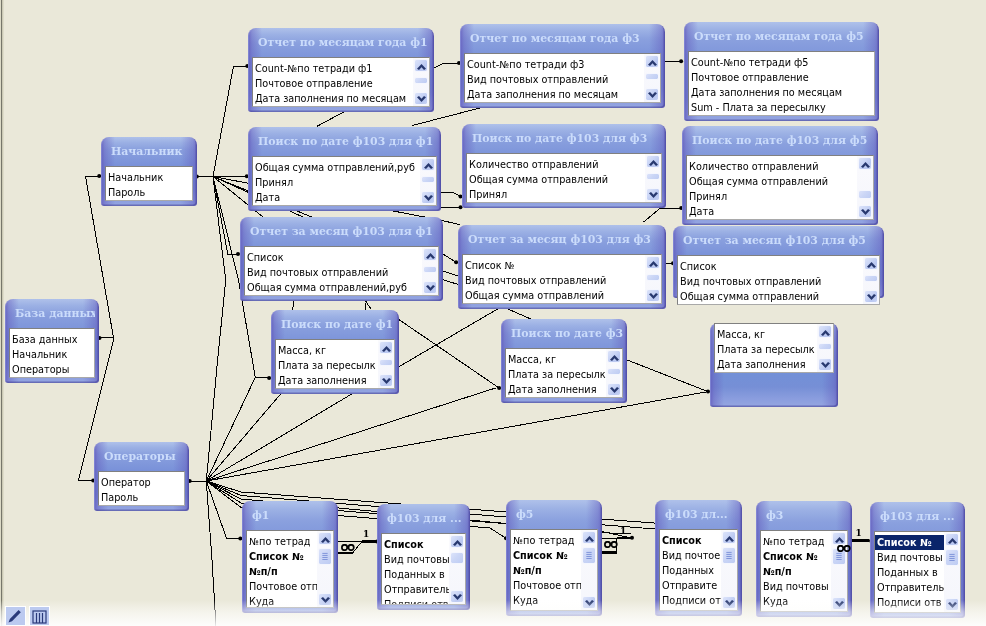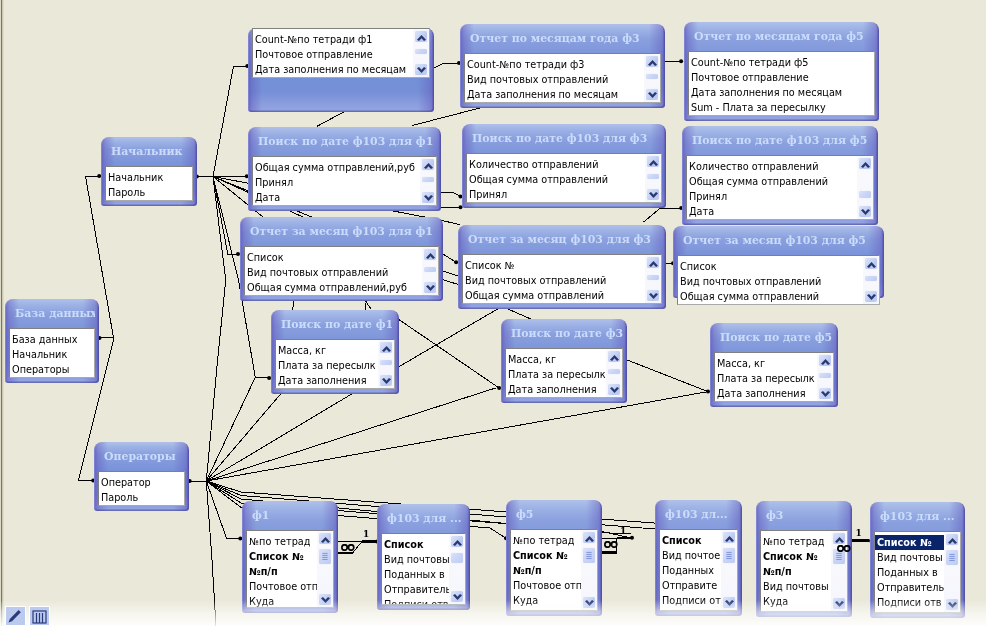--- a/index.html
+++ b/index.html
@@ -127,20 +127,21 @@
       <polyline points="616.8,552.5 616.8,538" stroke="#000" stroke-width="1" fill="none" shape-rendering="crispEdges"></polyline>
       <polyline points="616.8,538 631.5,538" stroke="#000" stroke-width="2.8" fill="none" shape-rendering="crispEdges"></polyline>
       <polyline points="602,538 616.8,538" stroke="#000" stroke-width="1" fill="none" shape-rendering="crispEdges"></polyline>
       <polyline points="834,554.2 850.2,554.2" stroke="#000" stroke-width="2.8" fill="none" shape-rendering="crispEdges"></polyline>
       <polyline points="850.2,554.2 850.2,540.5" stroke="#000" stroke-width="1" fill="none" shape-rendering="crispEdges"></polyline>
       <polyline points="850.2,540.5 868.5,540.5" stroke="#000" stroke-width="2.8" fill="none" shape-rendering="crispEdges"></polyline>
       <polyline points="834,540.5 850.2,540.5" stroke="#000" stroke-width="1" fill="none" shape-rendering="crispEdges"></polyline>
     </svg>
   <div id="tables">
       <div class="tbl" style="left: 248px; top: 28px; width: 186px; height: 84px;">
+        <div class="cap">Отчет по месяцам года ф1</div>
         <div class="fieldsWrap" style="height: 50px;">
           <ul>
             <li>Count-№по тетради ф1</li>
             <li>Почтовое отправление</li>
             <li>Дата заполнения по месяцам</li>
           </ul>
           <div class="sbar">
             <div class="sbtn up">
               <svg class="chev" viewBox="0 0 13 13">
                 <path d="M6.5 4.0 L11.0 8.7 L9.0 10.0 L6.5 7.2 L4.0 10.0 L2.0 8.7 Z" fill="#28396F"></path>
@@ -387,21 +388,20 @@
             <div class="sthumb" style="top: 19px; height: 7px;"></div>
             <div class="sbtn dn">
               <svg class="chev" viewBox="0 0 13 13">
                 <path d="M6.5 9.0 L11.0 4.3 L9.0 3.0 L6.5 5.8 L4.0 3.0 L2.0 4.3 Z" fill="#28396F"></path>
               </svg>
             </div>
           </div>
         </div>
       </div>
       <div class="tbl" style="left: 710px; top: 323px; width: 128px; height: 84px;">
-        <div class="cap">Поиск по дате ф5</div>
         <div class="fieldsWrap" style="height: 50px;">
           <ul>
             <li>Масса, кг</li>
             <li>Плата за пересылк</li>
             <li>Дата заполнения</li>
           </ul>
           <div class="sbar">
             <div class="sbtn up">
               <svg class="chev" viewBox="0 0 13 13">
                 <path d="M6.5 4.0 L11.0 8.7 L9.0 10.0 L6.5 7.2 L4.0 10.0 L2.0 8.7 Z" fill="#28396F"></path>

